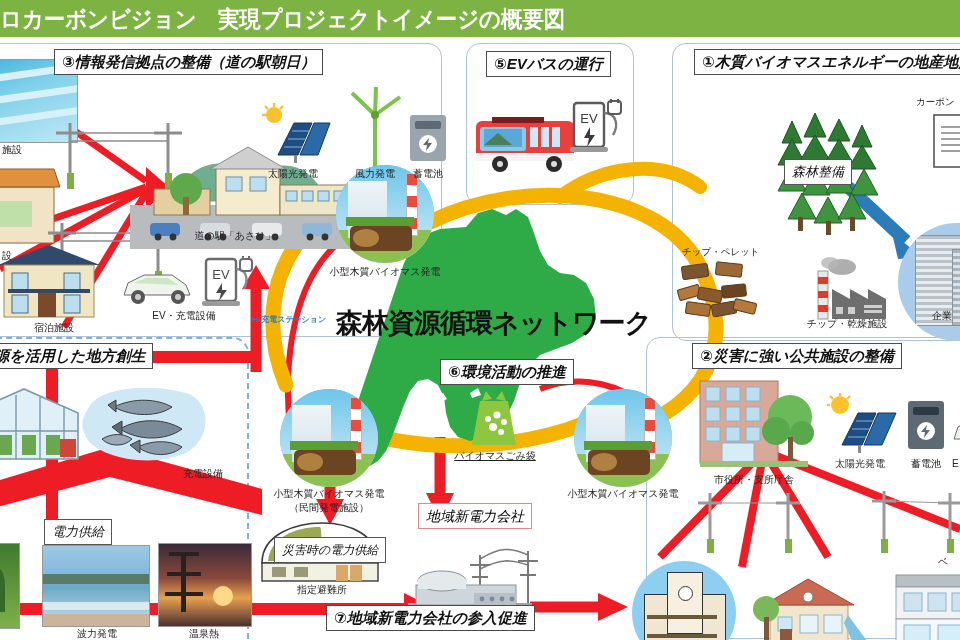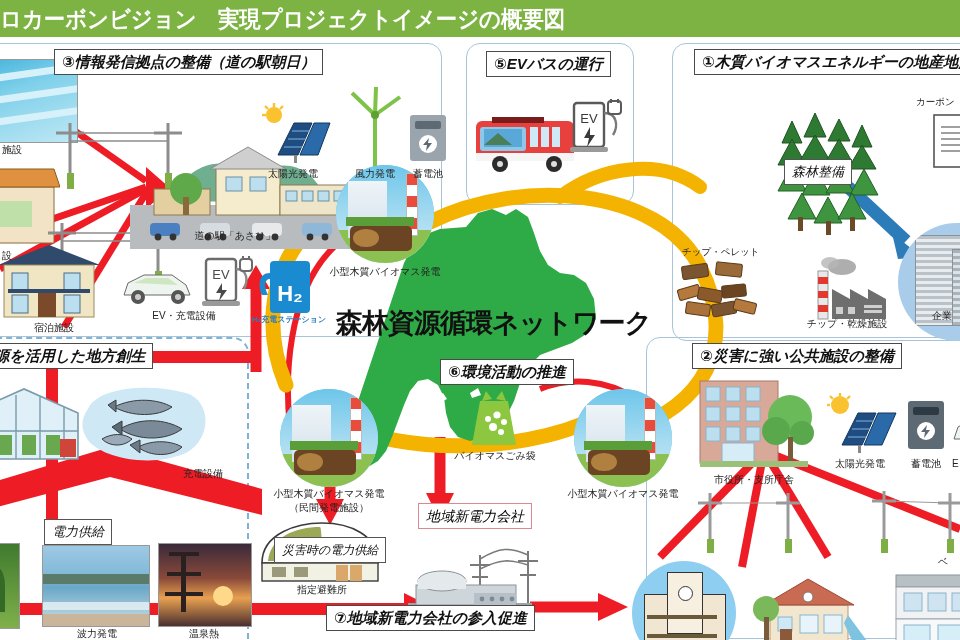--- a/index.html
+++ b/index.html
@@ -335,28 +335,20 @@
       <path d="M24,28 L18,38 L23,38 L21,46 L29,35 L24,35 Z" fill="#4a4a4a"></path>
       <rect x="4" y="46" width="38" height="5" rx="2" fill="#9a9a9a"></rect>
       <path d="M38,14 C50,14 50,26 46,34" stroke="#8a8a8a" stroke-width="2.4" fill="none"></path>
       <rect x="42" y="4" width="12" height="12" rx="3" fill="#fff" stroke="#6b6b6b" stroke-width="2"></rect>
       <line x1="45" y1="1" x2="45" y2="5" stroke="#6b6b6b" stroke-width="2"></line>
       <line x1="51" y1="1" x2="51" y2="5" stroke="#6b6b6b" stroke-width="2"></line>
     </svg>
   </div>
   <div class="lbl" style="left:126px;top:272px;width:116px;">EV・充電設備</div>
 
-  <div class="art" style="left:254px;top:220px;width:68px;height:58px;">
-    <svg viewBox="0 0 68 58" width="68" height="58">
-      <rect x="16" y="4" width="40" height="52" rx="4" fill="#1a8bd0"></rect>
-      <rect x="22" y="8" width="28" height="12" rx="2" fill="#1a8bd0"></rect>
-      <path d="M16,16 C4,16 4,30 8,38 L14,38 C10,30 10,22 16,22 Z" fill="#1a8bd0"></path>
-      <text x="36" y="44" font-size="22" font-weight="bold" font-family="Liberation Sans" text-anchor="middle" fill="#ffffff">H₂</text>
-    </svg>
-  </div>
   <div class="lbl blue" style="left:248px;top:276px;width:82px;">H₂充電ステーション</div>
 
   <div class="cap" style="left:486px;top:14px;">⑤EVバスの運行</div>
   <div class="art" style="left:472px;top:74px;width:110px;height:66px;">
     <svg viewBox="0 0 110 66" width="110" height="66">
       <rect x="4" y="10" width="98" height="40" rx="6" fill="#e8413d"></rect>
       <rect x="8" y="16" width="46" height="24" rx="3" fill="#8fc7e8"></rect>
       <rect x="12" y="18" width="38" height="18" fill="#5aa8d8"></rect>
       <path d="M12,34 L26,22 L40,34 Z" fill="#4a7f5a"></path>
       <rect x="58" y="16" width="8" height="20" fill="#cfe8f5"></rect>
@@ -493,21 +485,21 @@
       <path d="M40,12 L36,2 L30,10 Z" fill="#8dc63f"></path>
       <g fill="#ffffff">
         <circle cx="22" cy="30" r="3"></circle>
           <circle cx="31" cy="26" r="3.6"></circle>
         <circle cx="38" cy="33" r="3"></circle>
           <circle cx="27" cy="38" r="4"></circle>
         <circle cx="35" cy="43" r="3"></circle>
       </g>
     </svg>
   </div>
-  <div class="lbl" style="left:430px;top:412px;width:130px;">バイオマスごみ袋</div>
+  <div class="lbl" style="left:430px;top:412px;width:130px;text-decoration:underline;">バイオマスごみ袋</div>
 
   <div class="circ" style="left:280px;top:352px;width:98px;height:98px;">
     <div class="sky"></div>
       <div class="ground"></div>
     <div class="bld"></div>
       <div class="stack"></div>
     <div class="greenbar"></div>
       <div class="logs"></div>
   </div>
   <div class="lbl" style="left:254px;top:450px;width:150px;">小型木質バイオマス発電</div>

